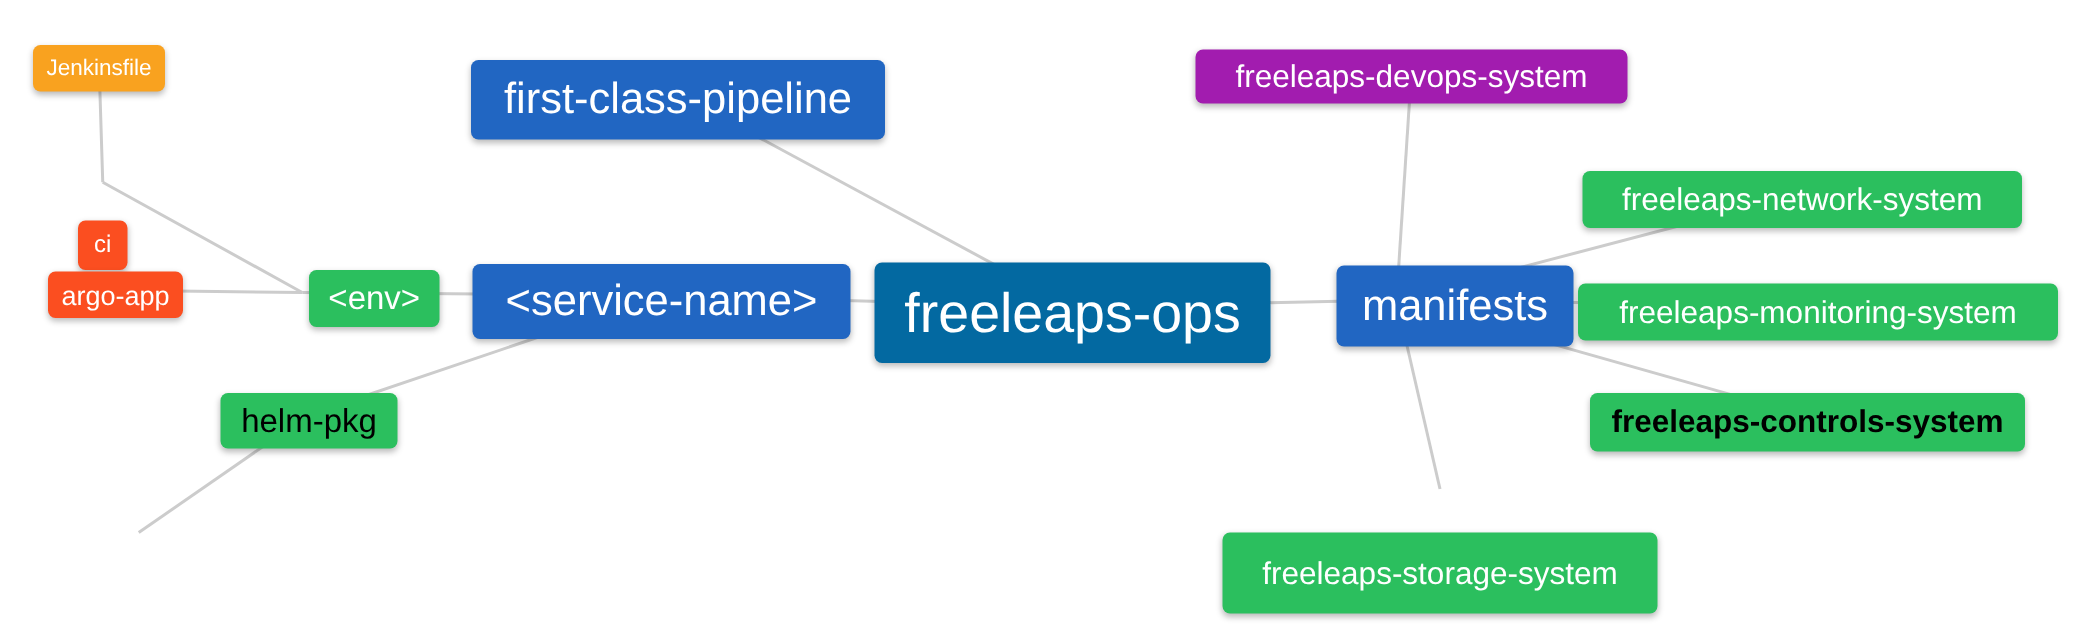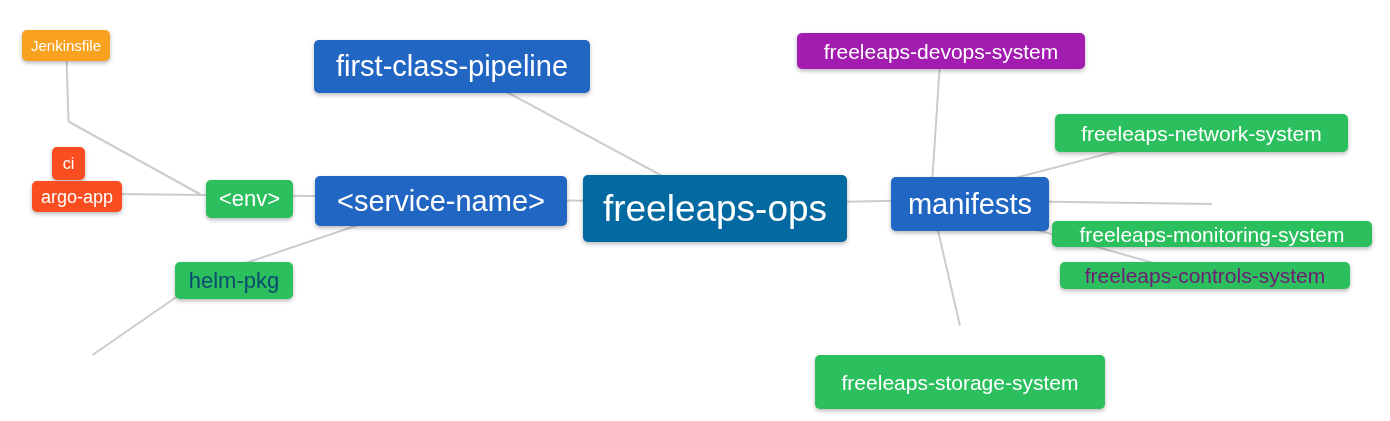--- a/index.html
+++ b/index.html
@@ -63,24 +63,24 @@
       <line x1="931" y1="200" x2="1201.5" y2="129" stroke="#cccccc" stroke-width="2"></line>
       <line x1="931" y1="200" x2="1212" y2="204" stroke="#cccccc" stroke-width="2"></line>
       <line x1="931" y1="200" x2="1205" y2="277.5" stroke="#cccccc" stroke-width="2"></line>
       <line x1="931" y1="200" x2="960" y2="326" stroke="#cccccc" stroke-width="2"></line>
     </svg>
   <div class="node-layer" id="node-layer">
       <div class="node" style="left: 22px; top: 26px; width: 88px; height: 31px; background: rgb(249, 162, 31); color: rgb(255, 255, 255); font-size: 15px;">Jenkinsfile</div>
       <div class="node" style="left: 52px; top: 105px; width: 33px; height: 33px; background: rgb(251, 78, 32); color: rgb(255, 255, 255); font-size: 16px; margin-top: 38px;">ci</div>
       <div class="node" style="left: 32px; top: 177px; width: 90px; height: 31px; background: rgb(251, 78, 32); color: rgb(255, 255, 255); font-size: 18px;">argo-app</div>
       <div class="node" style="left: 158px; top: 176px; width: 87px; height: 38px; background: rgb(43, 191, 94); color: rgb(255, 255, 255); font-size: 22px; margin-left: 48px;">&lt;env&gt;</div>
-      <div class="node" style="left: 147px; top: 258px; width: 118px; height: 37px; background: rgb(43, 191, 94); color: #0c4a6e; font-size: 22px; margin-left: 28px;">helm-pkg</div>
+      <div class="node" style="left: 147px; top: 258px; width: 118px; height: 37px; background: rgb(43, 191, 94); color: #000000; font-size: 22px;">helm-pkg</div>
       <div class="node" style="left: 314px; top: 36px; width: 276px; height: 53px; background: rgb(33, 102, 194); color: rgb(255, 255, 255); font-size: 29px;">first-class-pipeline</div>
       <div class="node" style="left: 315px; top: 172px; width: 252px; height: 50px; background: rgb(33, 102, 194); color: rgb(255, 255, 255); font-size: 29px;">&lt;service-name&gt;</div>
       <div class="node" style="left: 583px; top: 171px; width: 264px; height: 67px; background: #0369a1; color: rgb(255, 255, 255); font-size: 37px;">freeleaps-ops</div>
       <div class="node" style="left: 852px; top: 173px; width: 158px; height: 54px; background: rgb(33, 102, 194); color: rgb(255, 255, 255); font-size: 29px; margin-left: 39px;">manifests</div>
       <div class="node" style="left: 797px; top: 29px; width: 288px; height: 36px; background: #a21caf; color: rgb(255, 255, 255); font-size: 21px;">freeleaps-devops-system</div>
       <div class="node" style="left: 1055px; top: 110px; width: 293px; height: 38px; background: rgb(43, 191, 94); color: rgb(255, 255, 255); font-size: 21px;">freeleaps-network-system</div>
-      <div class="node" style="left: 1052px; top: 185px; width: 320px; height: 26px; background: rgb(43, 191, 94); color: rgb(255, 255, 255); font-size: 21px; margin-top: 32px;">freeleaps-monitoring-system</div>
-      <div class="node" style="left: 1060px; top: 258px; width: 290px; height: 27px; background: rgb(43, 191, 94); color: #701a75; font-size: 21px;">freeleaps-controls-system</div>
+      <div class="node" style="left: 1052px; top: 185px; width: 320px; height: 38px; background: rgb(43, 191, 94); color: rgb(255, 255, 255); font-size: 21px;">freeleaps-monitoring-system</div>
+      <div class="node" style="left: 1060px; top: 258px; width: 290px; height: 39px; background: rgb(43, 191, 94); color: #000000; font-size: 21px; font-weight: bold;">freeleaps-controls-system</div>
       <div class="node" style="left: 815px; top: 307px; width: 290px; height: 54px; background: rgb(43, 191, 94); color: rgb(255, 255, 255); font-size: 21px; margin-top: 44px;">freeleaps-storage-system</div>
     </div>
 </div>
 
 </body></html>

